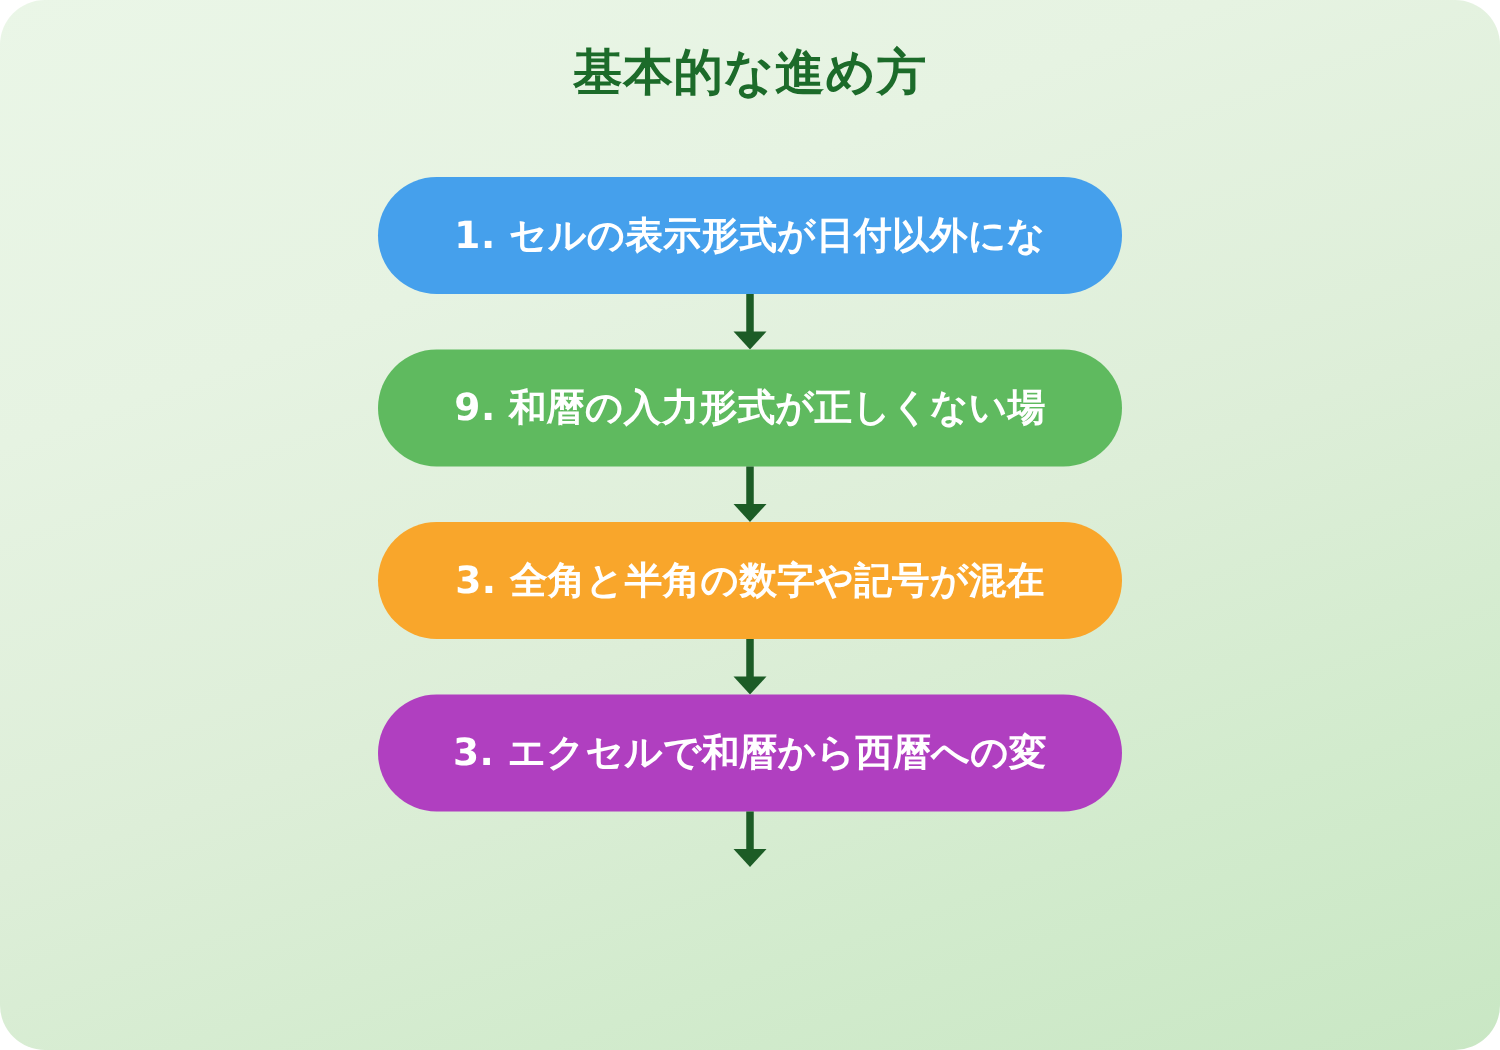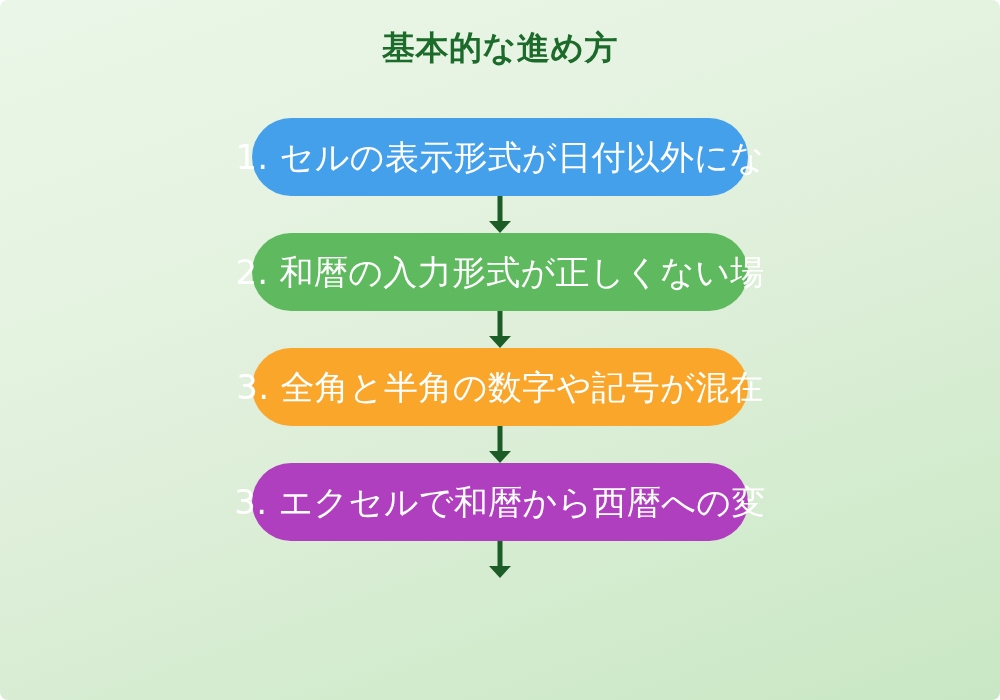--- a/index.html
+++ b/index.html
@@ -12,21 +12,21 @@
     height: 700px;
     overflow: hidden;
     font-family: "DejaVu Sans", "Liberation Sans", sans-serif;
   }
 
   #page {
     position: relative;
     width: 1000px;
     height: 700px;
     box-sizing: border-box;
-    border-radius: 8px;
+    border-radius: 30px;
     background: linear-gradient(160deg, #eaf6e7 0%, #e6f3e2 28%, #ddeed8 55%, #d2ebcd 78%, #c9e7c4 100%);
     overflow: hidden;
   }
 
   #title {
     position: absolute;
     top: 28px;
     left: 0;
     width: 1000px;
     text-align: center;
@@ -59,22 +59,22 @@
     border-radius: 39px;
     display: flex;
     align-items: center;
     justify-content: center;
     box-sizing: border-box;
     padding: 0 18px;
   }
 
   .step-label {
     color: #ffffff;
-    font-size: 34px;
-    font-weight: normal;
+    font-size: 25px;
+    font-weight: bold;
     line-height: 1.25;
     white-space: nowrap;
     text-align: center;
     letter-spacing: 0.3px;
   }
 
   .connector {
     position: relative;
     width: 1000px;
     height: 37px;
@@ -128,21 +128,21 @@
 
     <div class="connector">
       <div class="arrow-wrap">
         <div class="arrow-shaft"></div>
         <div class="arrow-head"></div>
       </div>
     </div>
 
     <div class="step-row">
       <div class="step-box" style="background:#5fba5f;">
-        <span class="step-label">2. 和暦の入力形式が正しくない場</span>
+        <span class="step-label">9. 和暦の入力形式が正しくない場</span>
       </div>
     </div>
 
     <div class="connector">
       <div class="arrow-wrap">
         <div class="arrow-shaft"></div>
         <div class="arrow-head"></div>
       </div>
     </div>
 

